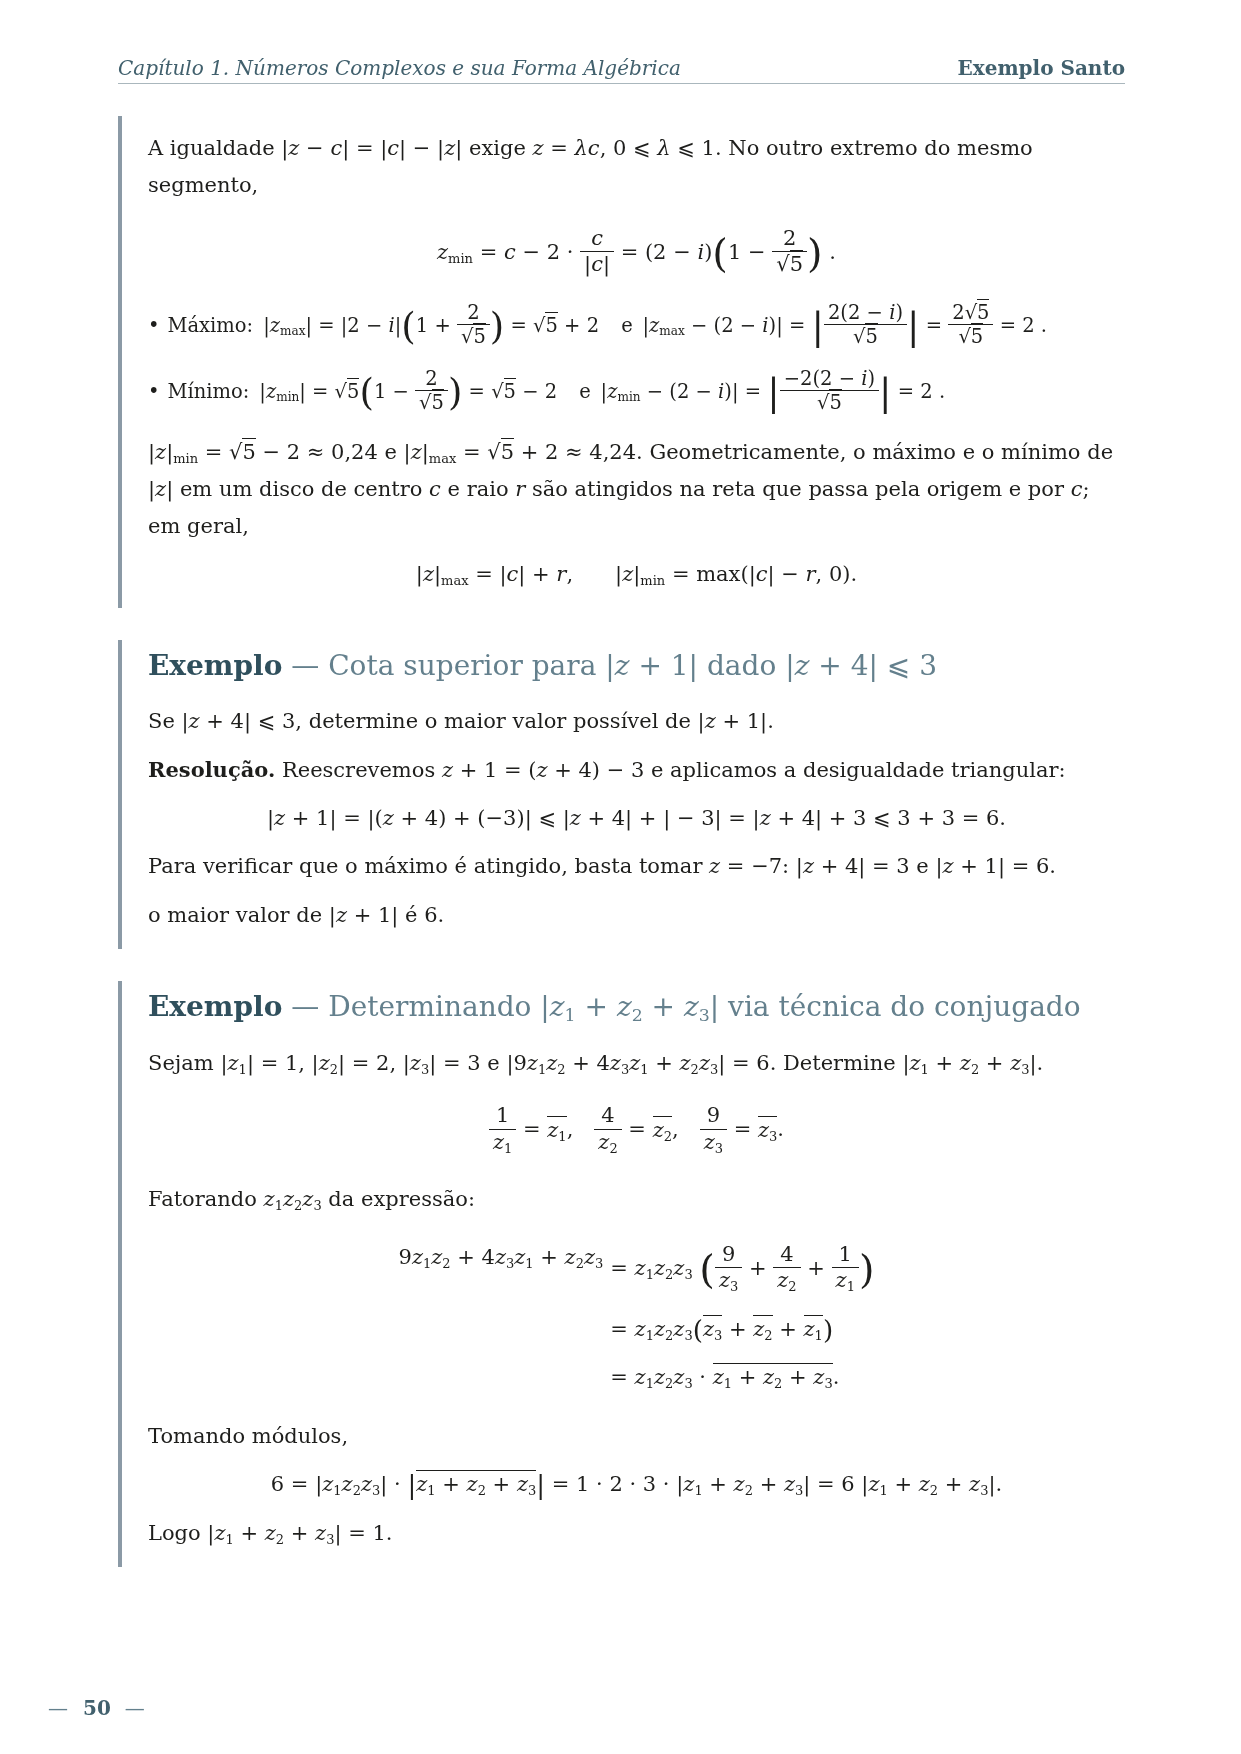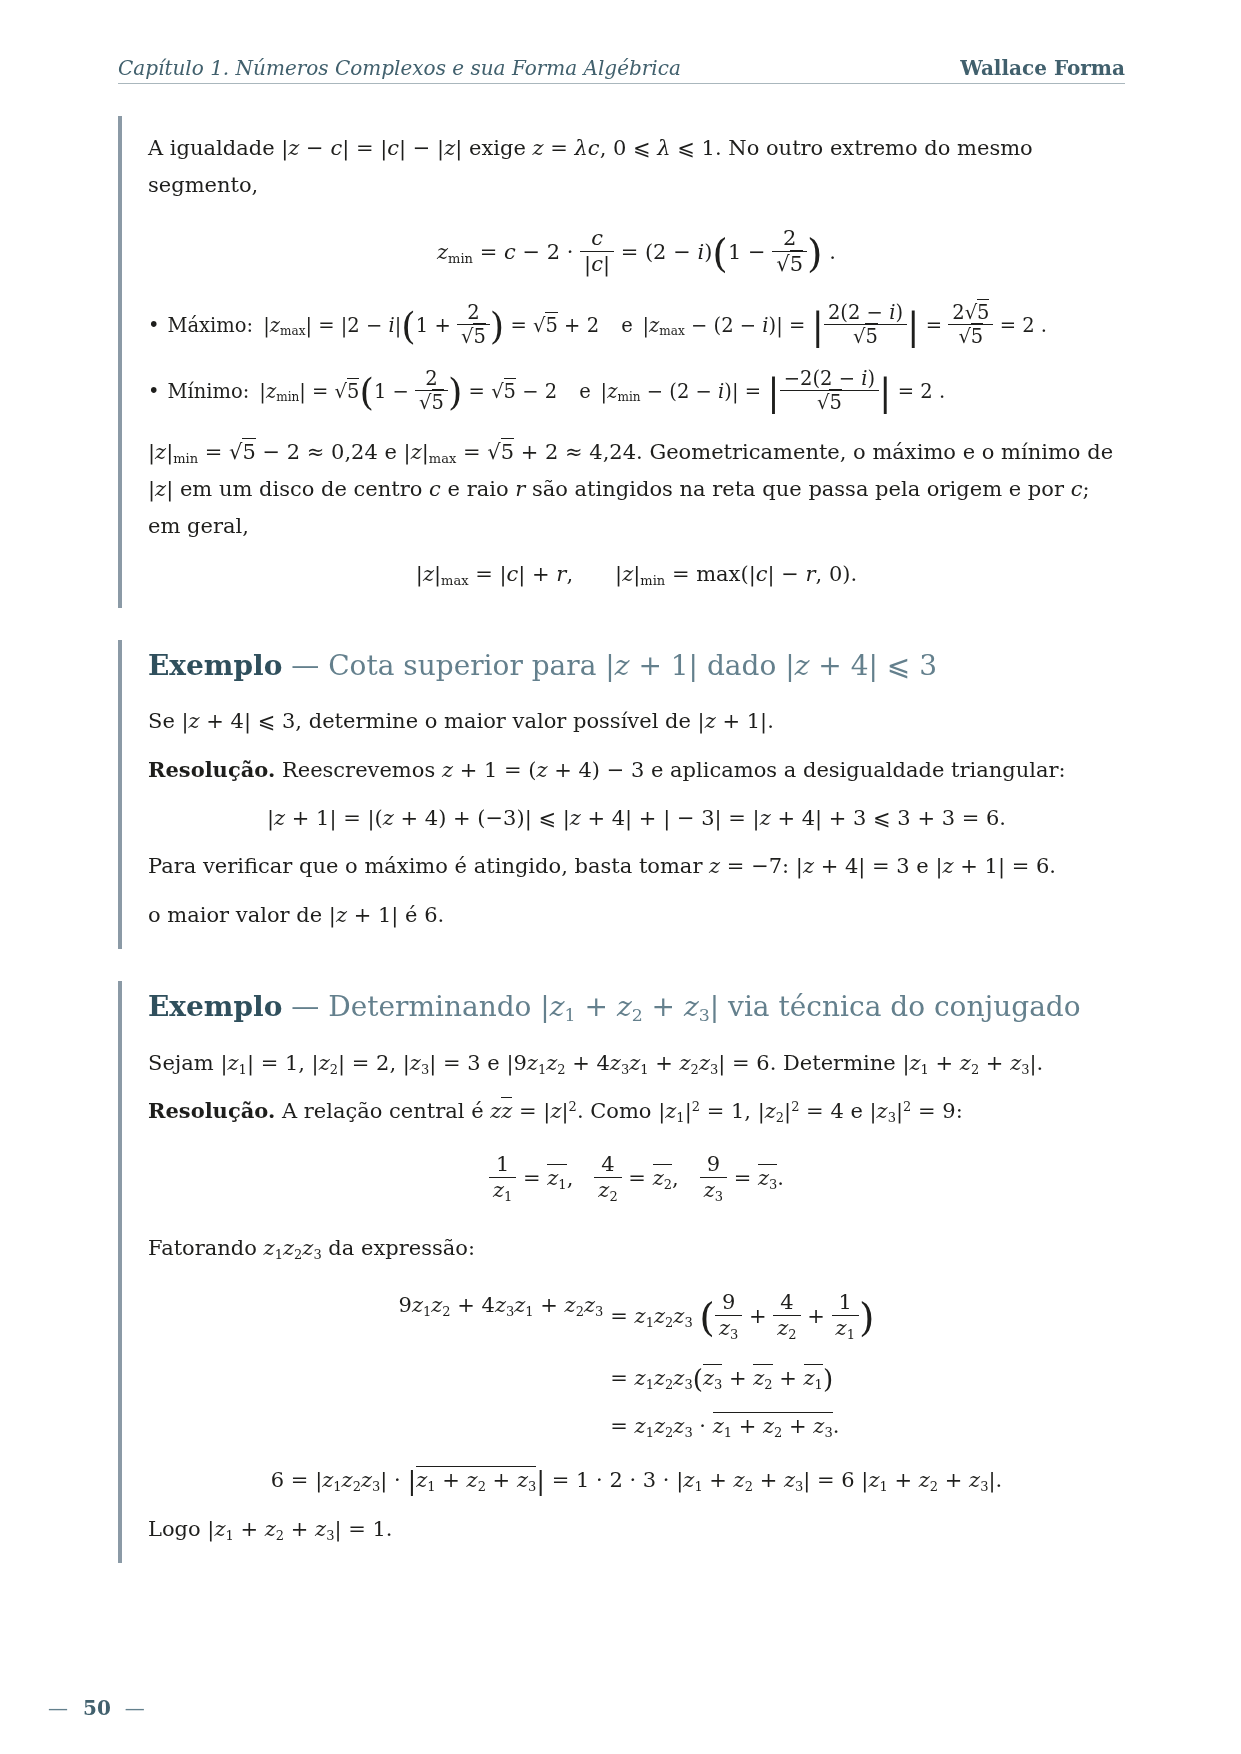--- a/index.html
+++ b/index.html
@@ -57,21 +57,21 @@
   footer .dash{color:var(--accent_light,#64808d);letter-spacing:1px;}
   footer .pn{font-weight:bold;margin:0 14px;}
 </style>
 </head>
 <body style="--text: #1e1e1c; --header_color: #41606d; --accent_dark: #2f4f5c; --accent_light: #64808d; --bar_color: #8b9aa6; --rule_color: #aab7bd;">
 
 <div class="page">
 
   <header>
     <span class="chapter">Capítulo 1.  Números Complexos e sua Forma Algébrica</span>
-    <span class="author">Wallace Forma</span>
+    <span class="author">Exemplo Santo</span>
   </header>
 
   <section class="block">
     <p class="body">A igualdade |<i>z</i> − <i>c</i>| = |<i>c</i>| − |<i>z</i>| exige <i>z</i> = <i>λc</i>, 0 ⩽ <i>λ</i> ⩽ 1. No outro extremo do mesmo segmento,</p>
     <div class="eq tall"><i>z</i><sub>min</sub> = <i>c</i> − 2 · <span class="fr"><span><i>c</i></span><span>|<i>c</i>|</span></span> = (2 − <i>i</i>)<span class="bg">(</span>1 − <span class="fr"><span>2</span><span>√<span class="sq">5</span></span></span><span class="bg">)</span> .</div>
 
     <div class="bullet">
       <span class="dot">•</span><span class="blabel">Máximo:</span><span class="bmath">|<i>z</i><sub>max</sub>| = |2 − <i>i</i>|<span class="bg">(</span>1 + <span class="fr"><span>2</span><span>√<span class="sq">5</span></span></span><span class="bg">)</span> = √<span class="sq">5</span> + 2   e |<i>z</i><sub>max</sub> − (2 − <i>i</i>)| = <span class="bg">|</span><span class="fr"><span>2(2 − <i>i</i>)</span><span>√<span class="sq">5</span></span></span><span class="bg">|</span> = <span class="fr"><span>2√<span class="sq">5</span></span><span>√<span class="sq">5</span></span></span> = 2 .</span>
     </div>
 
@@ -88,33 +88,33 @@
     <p class="body">Se |<i>z</i> + 4| ⩽ 3, determine o maior valor possível de |<i>z</i> + 1|.</p>
     <p class="body"><b>Resolução.</b> Reescrevemos <i>z</i> + 1 = (<i>z</i> + 4) − 3 e aplicamos a desigualdade triangular:</p>
     <div class="eq">|<i>z</i> + 1| = |(<i>z</i> + 4) + (−3)| ⩽ |<i>z</i> + 4| + | − 3| = |<i>z</i> + 4| + 3 ⩽ 3 + 3 = 6.</div>
     <p class="body">Para verificar que o máximo é atingido, basta tomar <i>z</i> = −7: |<i>z</i> + 4| = 3 e |<i>z</i> + 1| = 6.</p>
     <p class="body">o maior valor de |<i>z</i> + 1| é 6.</p>
   </section>
 
   <section class="block">
     <h2><span class="exl">Exemplo</span><span class="ext"> — Determinando |<i>z</i><sub>1</sub> + <i>z</i><sub>2</sub> + <i>z</i><sub>3</sub>| via técnica do conjugado</span></h2>
     <p class="body">Sejam |<i>z</i><sub>1</sub>| = 1, |<i>z</i><sub>2</sub>| = 2, |<i>z</i><sub>3</sub>| = 3 e |9<i>z</i><sub>1</sub><i>z</i><sub>2</sub> + 4<i>z</i><sub>3</sub><i>z</i><sub>1</sub> + <i>z</i><sub>2</sub><i>z</i><sub>3</sub>| = 6. Determine |<i>z</i><sub>1</sub> + <i>z</i><sub>2</sub> + <i>z</i><sub>3</sub>|.</p>
-    <p class="body"><b>Resolução.</b> A relação central é <i>z</i><span class="ov"><i>z</i></span> = |<i>z</i>|<sup>2</sup>. Como |<i>z</i><sub>1</sub>|<sup>2</sup> = 1, |<i>z</i><sub>2</sub>|<sup>2</sup> = 4 e |<i>z</i><sub>3</sub>|<sup>2</sup> = 9:</p>
     <div class="eq tall"><span class="fr"><span>1</span><span><i>z</i><sub>1</sub></span></span> = <span class="ov"><i>z</i><sub>1</sub></span>, <span class="fr"><span>4</span><span><i>z</i><sub>2</sub></span></span> = <span class="ov"><i>z</i><sub>2</sub></span>, <span class="fr"><span>9</span><span><i>z</i><sub>3</sub></span></span> = <span class="ov"><i>z</i><sub>3</sub></span>.</div>
     <p class="body">Fatorando <i>z</i><sub>1</sub><i>z</i><sub>2</sub><i>z</i><sub>3</sub> da expressão:</p>
 
     <div class="align">
       <div class="lhs">9<i>z</i><sub>1</sub><i>z</i><sub>2</sub> + 4<i>z</i><sub>3</sub><i>z</i><sub>1</sub> + <i>z</i><sub>2</sub><i>z</i><sub>3</sub></div>
       <div class="rhs">= <i>z</i><sub>1</sub><i>z</i><sub>2</sub><i>z</i><sub>3</sub> <span class="bg">(</span><span class="fr"><span>9</span><span><i>z</i><sub>3</sub></span></span> + <span class="fr"><span>4</span><span><i>z</i><sub>2</sub></span></span> + <span class="fr"><span>1</span><span><i>z</i><sub>1</sub></span></span><span class="bg">)</span></div>
       <div class="lhs"></div>
       <div class="rhs">= <i>z</i><sub>1</sub><i>z</i><sub>2</sub><i>z</i><sub>3</sub><span class="bg2">(</span><span class="ov"><i>z</i><sub>3</sub></span> + <span class="ov"><i>z</i><sub>2</sub></span> + <span class="ov"><i>z</i><sub>1</sub></span><span class="bg2">)</span></div>
       <div class="lhs"></div>
       <div class="rhs">= <i>z</i><sub>1</sub><i>z</i><sub>2</sub><i>z</i><sub>3</sub> · <span class="ov"><i>z</i><sub>1</sub> + <i>z</i><sub>2</sub> + <i>z</i><sub>3</sub></span>.</div>
     </div>
 
+    <p class="body">Tomando módulos,</p>
     <div class="eq">6 = |<i>z</i><sub>1</sub><i>z</i><sub>2</sub><i>z</i><sub>3</sub>| · <span class="bg2">|</span><span class="ov"><i>z</i><sub>1</sub> + <i>z</i><sub>2</sub> + <i>z</i><sub>3</sub></span><span class="bg2">|</span> = 1 · 2 · 3 · |<i>z</i><sub>1</sub> + <i>z</i><sub>2</sub> + <i>z</i><sub>3</sub>| = 6 |<i>z</i><sub>1</sub> + <i>z</i><sub>2</sub> + <i>z</i><sub>3</sub>|.</div>
     <p class="body">Logo |<i>z</i><sub>1</sub> + <i>z</i><sub>2</sub> + <i>z</i><sub>3</sub>| = 1.</p>
   </section>
 
   <footer>
     <span class="dash">—</span><span class="pn">50</span><span class="dash">—</span>
   </footer>
 
 </div>
 

